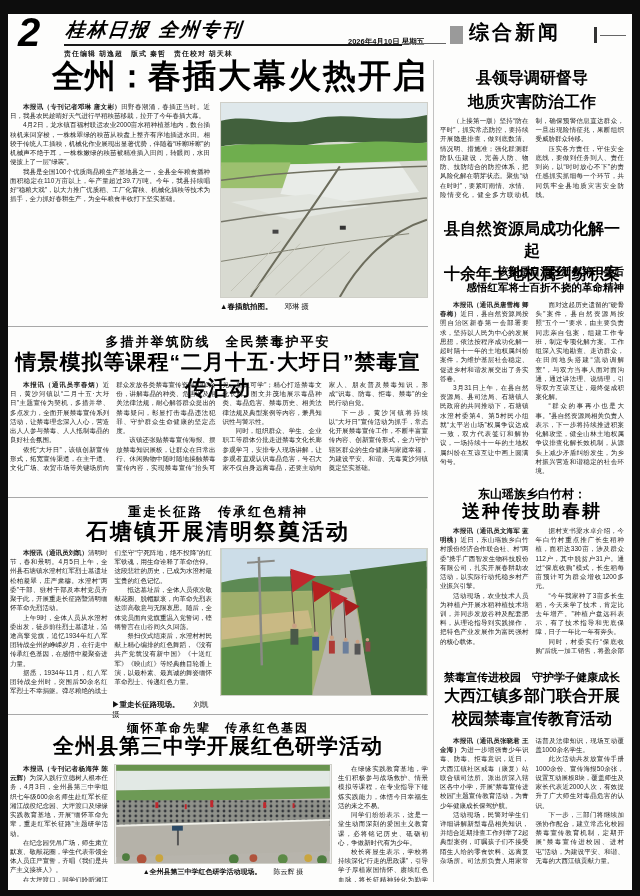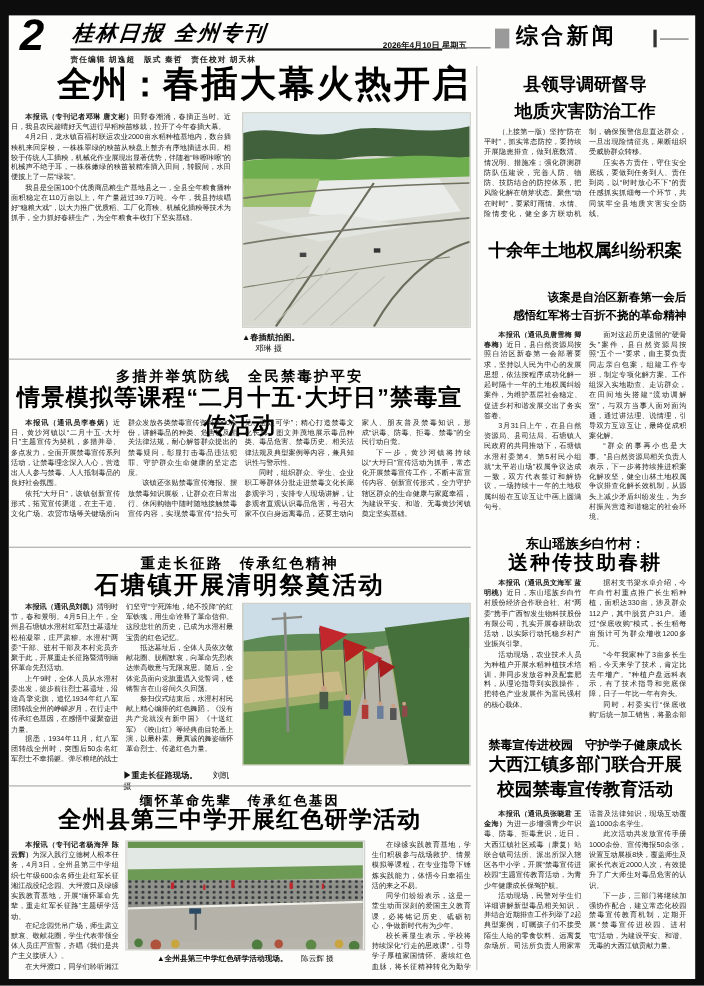--- a/index.html
+++ b/index.html
@@ -26,26 +26,26 @@
   .body{font-size:6.5px;line-height:1.42;text-align:justify;color:#1c1c1c;overflow:hidden;}
   .body p{margin:0;text-indent:2em;}
   .byline{font-weight:700;}
   .c2{column-count:2;column-gap:7px;}
   .c4{column-count:4;column-gap:7px;}
   .cap{font-family:"Liberation Serif",serif;font-size:7.5px;font-weight:700;color:#111;}
   .cap .credit{font-weight:400;margin-left:12px;}
   .photo{border:1px solid #cfcfc8;box-sizing:border-box;background:#eee;}
   svg{display:block;}
   
-  #a1-head{left:0;top:40px;width:420px;text-align:right;white-space:nowrap;}
+  #a1-head{left:0;top:40px;width:420px;text-align:left;white-space:nowrap;padding-left:44px;}
   #a1-head .pre{font-family:"Liberation Serif",serif;font-weight:700;font-size:32px;color:#000;}
   #a1-head .main{font-weight:900;font-size:33px;letter-spacing:2px;color:#000;}
   #a1-body{left:2px;top:88px;width:200px;height:212px;}
   #a1-photo{left:212px;top:88px;width:208px;height:196px;}
-  #a1-cap{left:212px;top:288px;width:208px;display:flex;flex-direction:column;}
+  #a1-cap{left:212px;top:288px;width:208px;display:flex;}
   #div1{left:0;top:312px;width:420px;}
   #b-kicker{left:0;top:319px;width:420px;font-size:13px;letter-spacing:2px;}
   #b-head{left:0;top:335px;width:420px;font-size:21px;letter-spacing:1px;}
   #b-body{left:2px;top:366px;width:418px;height:112px;}
   #div2{left:0;top:483px;width:420px;}
   #c-kicker{left:0;top:489px;width:420px;font-size:13px;letter-spacing:2px;}
   #c-head{left:0;top:504px;width:420px;font-size:22px;letter-spacing:2px;}
   #c-body{left:2px;top:534px;width:202px;height:150px;}
   #c-photo{left:212px;top:534px;width:208px;height:148px;}
   #c-cap{left:104px;top:686px;width:100px;background:#fdfdfc;}
@@ -250,20 +250,21 @@
     <span>县领导调研督导</span>
     <span>地质灾害防治工作</span>
   </div>
   <div class="abs body c2" id="r1-body">
     <p>（上接第一版）坚持“防在平时”，抓实常态防控，要持续开展隐患排查，做到底数清、情况明、措施准；强化群测群防队伍建设，完善人防、物防、技防结合的防控体系，把风险化解在萌芽状态。聚焦“动在时时”，要紧盯雨情、水情、险情变化，健全多方联动机制，确保预警信息直达群众，一旦出现险情征兆，果断组织受威胁群众转移。</p>
     <p>压实各方责任，守住安全底线，要做到任务到人、责任到岗，以“时时放心不下”的责任感抓实抓细每一个环节，共同筑牢全县地质灾害安全防线。</p>
 
   </div>
 
   <div class="abs h2 twoline" id="r2-head">
+    <span>县自然资源局成功化解一起</span>
     <span>十余年土地权属纠纷积案</span>
   </div>
   <div class="abs twoline" id="r2-sub">
     <span>该案是自治区新春第一会后</span>
     <span>感悟红军将士百折不挠的革命精神</span>
   </div>
   <div class="abs body c2" id="r2-body">
     <p><span class="byline">本报讯（通讯员唐雪梅 卿春梅）</span><span>近日，县自然资源局按照自治区新春第一会部署要求，坚持以人民为中心的发展思想，依法按程序成功化解一起时隔十一年的土地权属纠纷案件，为维护基层社会稳定、促进乡村和谐发展交出了务实答卷。</span></p>
     <p>3月31日上午，在县自然资源局、县司法局、石塘镇人民政府的共同推动下，石塘镇水澄村委第4、第5村民小组就“太平岩山场”权属争议达成一致，双方代表签订和解协议，一场持续十一年的土地权属纠纷在互谅互让中画上圆满句号。</p>
     <p>面对这起历史遗留的“硬骨头”案件，县自然资源局按照“五个一”要求，由主要负责同志亲自包案，组建工作专班，制定专项化解方案。工作组深入实地勘查、走访群众，在田间地头搭建“流动调解室”，与双方当事人面对面沟通，通过讲法理、说情理，引导双方互谅互让，最终促成积案化解。</p>

